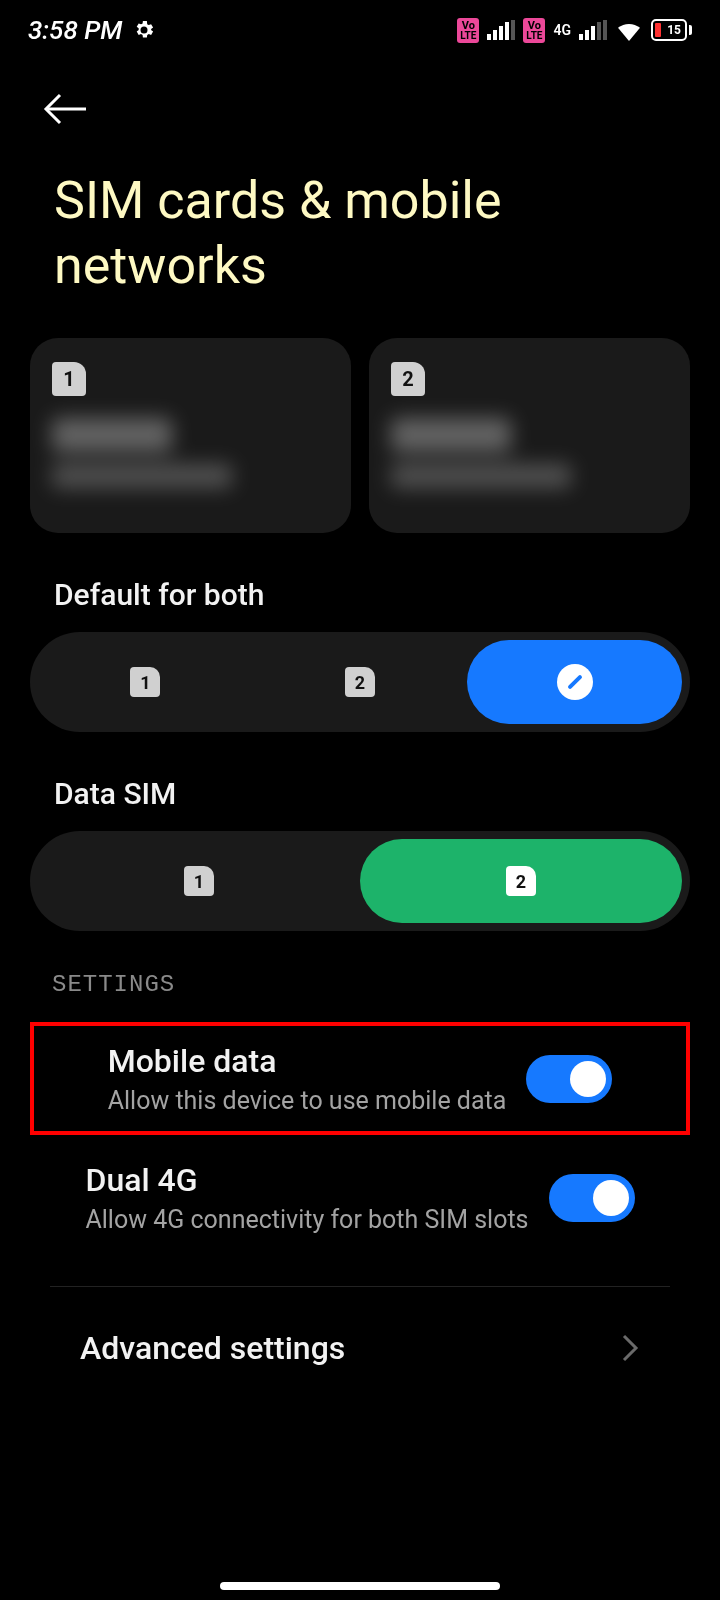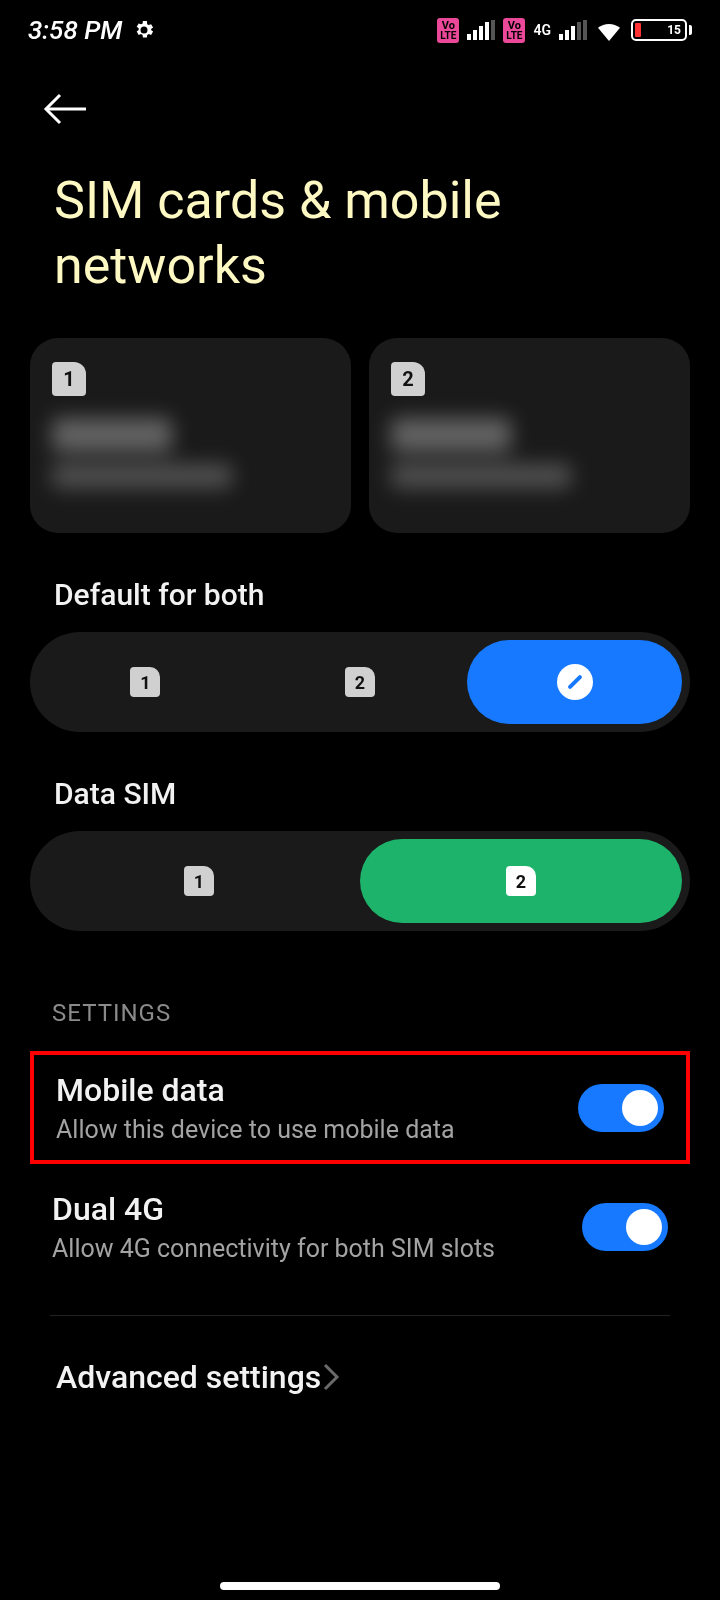--- a/index.html
+++ b/index.html
@@ -10,21 +10,21 @@
     .status-bar { height: 60px; display: flex; align-items: center; justify-content: space-between; padding: 0 28px; font-size: 26px; font-weight: 500; }
     .status-left { display: flex; align-items: center; gap: 10px; font-style: italic; }
     .status-right { display: flex; align-items: center; gap: 8px; }
     .gear-ico svg { width: 24px; height: 24px; fill: #fff; display:block; }
     .volte-box { background:#ec4899; color:#000; font-size:11px; font-weight:700; line-height:1; padding:2px 3px; border-radius:3px; text-align:center; }
     .volte-box .lte{font-size:10px;display:block;}
     .sig svg{width:28px;height:20px;display:block;}
     .net4g{font-size:14px;line-height:1;font-weight:600;}
     .wifi svg{width:28px;height:22px;display:block;}
     .batt{display:flex;align-items:center;gap:2px;}
-    .batt-body{width:56px;height:22px;border:2px solid #fff;border-radius:5px;position:relative;display:flex;align-items:center;}
+    .batt-body{width:36px;height:22px;border:2px solid #fff;border-radius:5px;position:relative;display:flex;align-items:center;}
     .batt-lvl{height:14px;width:6px;margin-left:2px;background:#ff3333;border-radius:1px;}
     .batt-num{position:absolute;right:4px;font-size:12px;font-weight:700;}
     .batt-tip{width:3px;height:10px;background:#fff;border-radius:0 2px 2px 0;}
 
     
     .back-row{padding:30px 42px 10px;}
     .back-btn svg{width:48px;height:38px;stroke:#fff;fill:none;stroke-width:3;display:block;}
 
     
     .page-title{font-size:52px;font-weight:400;color:#fef9c3;line-height:1.25;padding:30px 54px 40px;}
@@ -44,33 +44,33 @@
     .seg{margin:0 30px;background:#1a1a1a;border-radius:50px;height:100px;display:flex;align-items:center;padding:8px;}
     .seg-opt{flex:1;height:84px;border-radius:44px;display:flex;align-items:center;justify-content:center;}
     .seg-opt .sim-chip{width:30px;height:30px;font-size:18px;border-top-right-radius:10px;}
     .seg-opt.sel-blue{background:#1679ff;}
     .seg-opt.sel-green{background:#1db36a;}
     .seg-opt.sel-green .sim-chip{background:#fff;}
     .dnd{width:36px;height:36px;border-radius:50%;background:#fff;display:flex;align-items:center;justify-content:center;}
     .dnd-slash{width:18px;height:4px;background:#1679ff;transform:rotate(-45deg);border-radius:2px;}
 
     
-    .section-head{font-size:24px;color:#8a8a8a;letter-spacing:1px;padding:68px 52px 18px;}
-    .setting-row{padding:22px 52px;display:flex;align-items:center;justify-content:space-between;gap:20px;}
+    .section-head{font-size:24px;color:#8a8a8a;letter-spacing:1px;padding:40px 52px 18px;font-family:Liberation Mono, monospace;}
+    .setting-row{padding:22px 52px;display:flex;align-items:center;justify-content:center;gap:20px;}
     .setting-text .s-title{font-size:32px;font-weight:500;color:#f2f2f2;margin-bottom:6px;}
     .setting-text .s-sub{font-size:25px;color:#a3a3a3;}
     .toggle{width:86px;height:48px;background:#1679ff;border-radius:28px;position:relative;flex:0 0 86px;}
     .toggle-knob{width:36px;height:36px;background:#fff;border-radius:50%;position:absolute;top:6px;right:6px;}
 
     .highlight{border:4px solid #ff0000;margin:6px 30px 4px;padding:16px 22px;}
     .highlight.setting-row{padding:16px 22px;}
 
     .thin-divider{height:1px;background:#222;margin:30px 50px 0;}
 
-    .adv-row{padding:42px 56px 10px;display:flex;align-items:center;}
+    .adv-row{padding:42px 80px 10px;display:flex;align-items:center;justify-content:space-between;}
     .adv-row .label{font-size:32px;font-weight:500;color:#f2f2f2;}
     .chevron svg{width:20px;height:32px;stroke:#6a6a6a;fill:none;stroke-width:3;display:block;}
 
     .home-ind{position:absolute;bottom:10px;left:50%;transform:translateX(-50%);width:280px;height:8px;background:#fff;border-radius:4px;}
   </style>
 </head>
 <body>
 
 <div class="screen">
 

